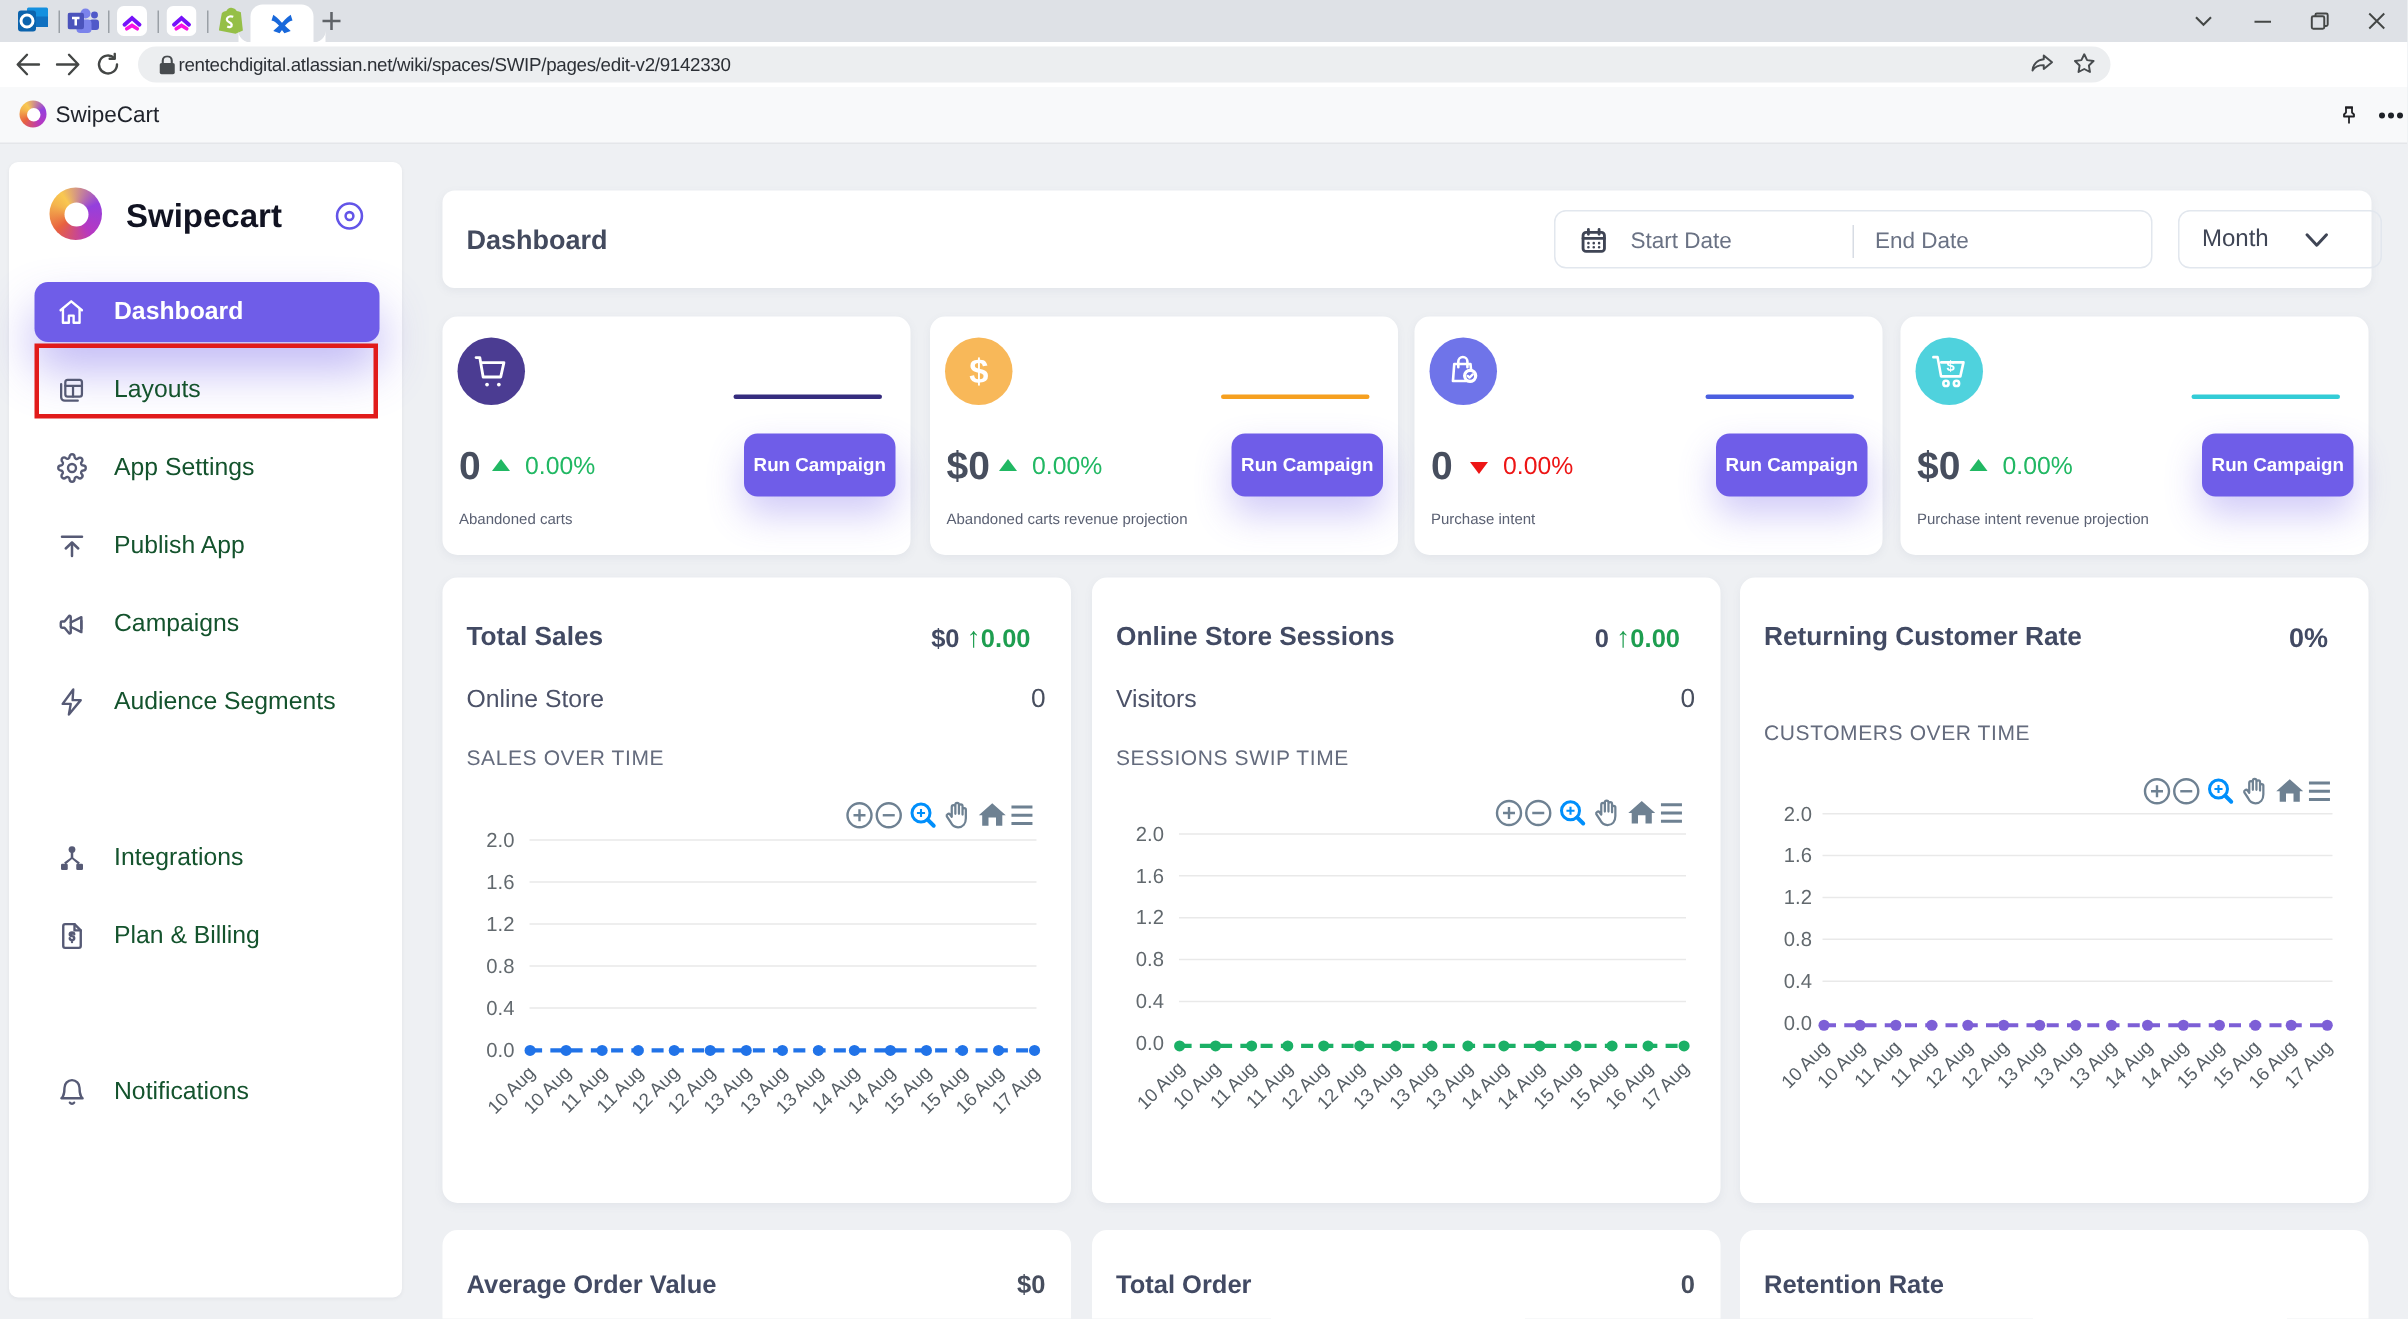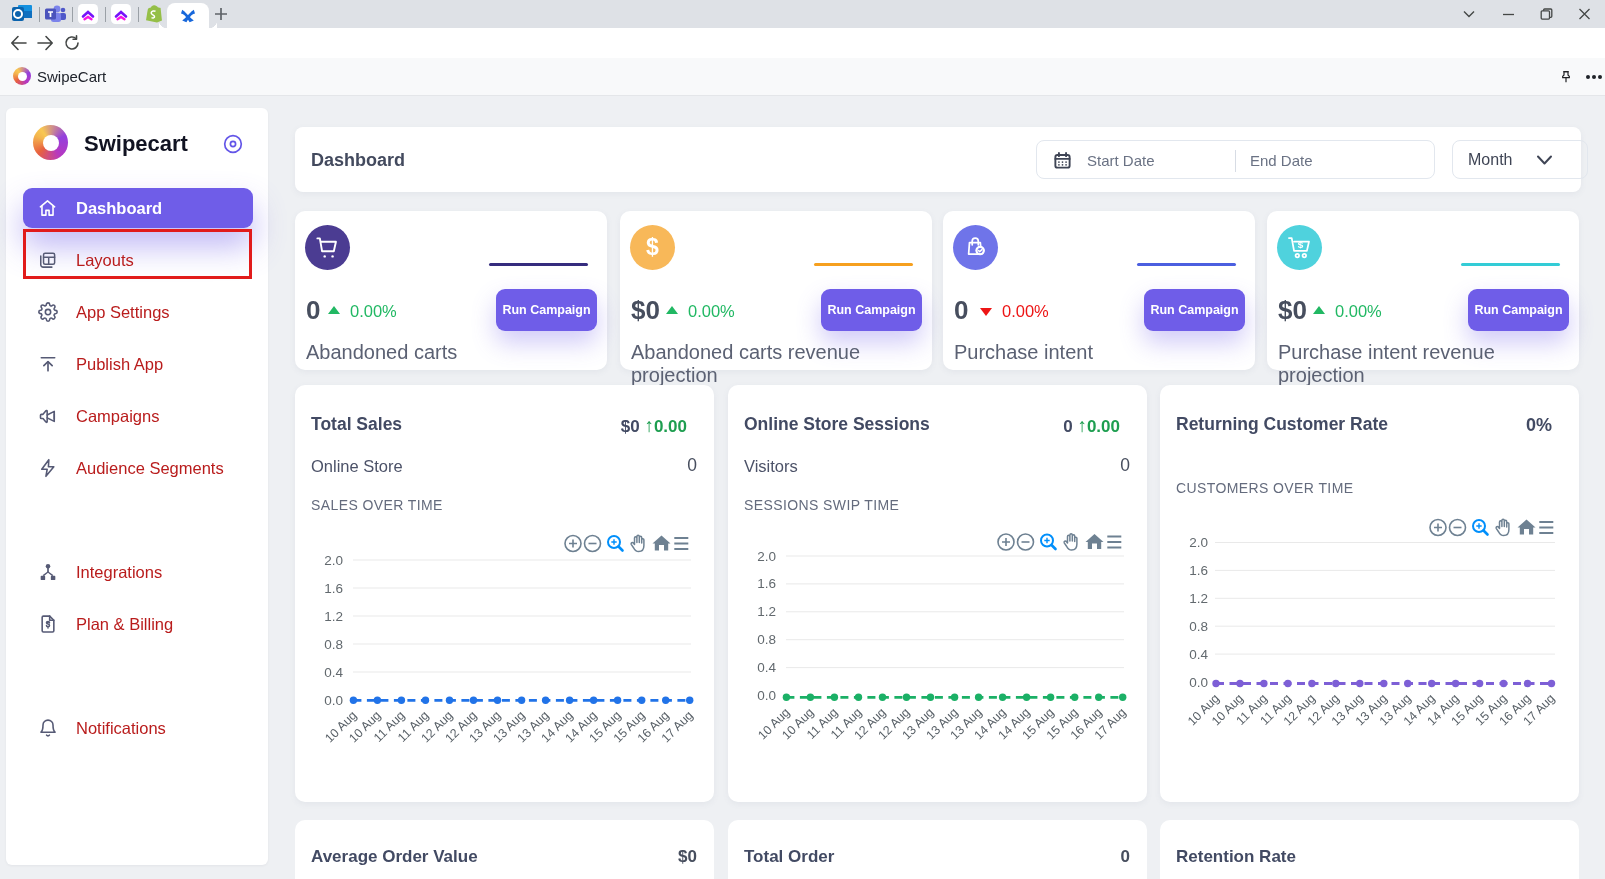--- a/index.html
+++ b/index.html
@@ -21,21 +21,21 @@
   #urltext { position:absolute; left:27px; top:5px; font-size:12.5px; color:#2c3036; letter-spacing:-0.2px; }
 
   #appbar { position:absolute; left:0; top:58px; width:1605px; height:38px; background:#f8f9fa; border-bottom:1px solid #e4e6e9; }
   #appbar .title { position:absolute; left:37px; top:10px; font-size:15px; color:#20242c; }
 
   
   #sidebar { position:absolute; left:6px; top:108px; width:262px; height:757px; background:#fff; border-radius:6px; box-shadow:0 1px 3px rgba(20,20,43,.05); }
   #sblogo { position:absolute; left:27px; top:17px; }
   #sbname { position:absolute; left:78px; top:23px; font-size:22px; font-weight:bold; color:#111322; }
   .mitem { position:absolute; left:17px; width:230px; height:40px; }
-  .mitem .txt { position:absolute; left:53px; top:50%; transform:translateY(-50%); font-size:16.5px; color:#b91c1c; }
+  .mitem .txt { position:absolute; left:53px; top:50%; transform:translateY(-50%); font-size:16.5px; color:#14532d; }
   .mitem svg { position:absolute; left:15px; top:50%; transform:translateY(-50%); }
   #mi-dash { background:#6f5de8; border-radius:9px; box-shadow:0 18px 32px rgba(111,93,232,.45); }
   #mi-dash .txt { color:#fff; font-weight:bold; }
   #redbox { position:absolute; left:17px; top:121px; width:229px; height:50px; border:3px solid #e11b1b; }
 
   
   .card { position:absolute; background:#fff; border-radius:10px; box-shadow:0 2px 6px rgba(100,110,140,.08); }
   #hdr { left:295px; top:127px; width:1286px; height:65px; border-radius:8px; }
   #hdr .t { position:absolute; left:16px; top:23px; font-size:18px; font-weight:bold; color:#434a5e; }
   #daterange { position:absolute; left:741px; top:13px; width:399px; height:39px; border:1px solid #e2e7ee; border-radius:8px; }
@@ -47,21 +47,21 @@
   .stat { top:211px; width:312px; height:159px; }
   .stat .ic { position:absolute; left:10px; top:14px; width:45px; height:45px; border-radius:50%; }
   .stat .spark { position:absolute; top:52px; height:3px; width:99px; left:194px; border-radius:2px; }
   .stat .val { position:absolute; left:11px; top:84px; font-size:26px; font-weight:bold; color:#474e5e; }
   .stat .tri { position:absolute; top:95px; width:0; height:0; border-left:6px solid transparent; border-right:6px solid transparent; }
   .tri.up { border-bottom:8px solid #21b863; }
   .tri.dn { border-top:8px solid #ed1515; }
   .stat .pct { position:absolute; top:91px; font-size:16.5px; color:#21b863; }
   .stat .pct.red { color:#ed1515; }
   .stat .btn { position:absolute; left:201px; top:78px; width:101px; height:42px; background:#6f5de8; border-radius:9px; color:#fff; font-size:12.5px; font-weight:bold; text-align:center; line-height:42px; box-shadow:0 12px 24px rgba(111,93,232,.32); }
-  .stat .lbl { position:absolute; left:11px; top:130px; font-size:20px; color:#5b6173; }
+  .stat .lbl { position:absolute; left:11px; top:130px; font-size:10px; color:#5b6173; }
 
   .chartcard { top:385px; width:419px; height:417px; }
   .chartcard .t1 { position:absolute; left:16px; top:29px; font-size:17.5px; font-weight:bold; color:#424a63; }
   .chartcard .v1 { position:absolute; right:27px; top:30px; font-size:17px; font-weight:bold; color:#424a63; }
   .chartcard .v1 .g { color:#1e9e50; } .chartcard .v1 .ar { font-weight:normal; font-size:19px; }
   .chartcard .t2 { position:absolute; left:16px; top:72px; font-size:16.5px; color:#4c5268; }
   .chartcard .v2 { position:absolute; right:17px; top:70px; font-size:17.5px; color:#474e5e; }
   .chartcard .cap { position:absolute; left:16px; top:112px; font-size:14px; color:#646b7d; letter-spacing:.4px; }
   .bott { top:820px; width:419px; height:80px; border-radius:10px 10px 0 0; box-shadow:none; }
   .plot { position:absolute; left:0; top:0; }
@@ -138,20 +138,33 @@
   <svg class="abs" style="left:10px;top:7px;" width="17" height="16" viewBox="0 0 17 16" fill="none" stroke="#444746" stroke-width="1.6" stroke-linecap="round" stroke-linejoin="round">
       <path d="M8 1.5 1.8 8 8 14.5M2.2 8H16"></path>
     </svg>
   <svg class="abs" style="left:37px;top:7px;" width="17" height="16" viewBox="0 0 17 16" fill="none" stroke="#444746" stroke-width="1.6" stroke-linecap="round" stroke-linejoin="round">
       <path d="M9 1.5 15.2 8 9 14.5M14.8 8H1"></path>
     </svg>
   <svg class="abs" style="left:64px;top:7px;" width="16" height="16" viewBox="0 0 16 16" fill="none" stroke="#444746" stroke-width="1.6" stroke-linecap="round">
       <path d="M14 8a6 6 0 1 1-1.8-4.3"></path>
       <path d="M12.5 0.8v3.4h-3.4" stroke-linejoin="round"></path>
     </svg>
+  <div id="urlpill">
+    <svg class="abs" style="left:14px;top:6px;" width="11" height="13" viewBox="0 0 11 13" fill="#474b4e">
+        <rect x="0.5" y="5" width="10" height="7.5" rx="1.2"></rect>
+        <path d="M2.5 5V3.5a3 3 0 0 1 6 0V5" fill="none" stroke="#474b4e" stroke-width="1.4"></path>
+      </svg>
+    <div id="urltext">rentechdigital.atlassian.net/wiki/spaces/SWIP/pages/edit-v2/9142330</div>
+    <svg class="abs" style="left:1262px;top:5px;" width="15" height="14" viewBox="0 0 15 14" fill="none" stroke="#474b4e" stroke-width="1.3" stroke-linejoin="round">
+        <path d="M8.5 3.5V1l5.5 4.5-5.5 4.5V7.4C4.8 7.4 2.4 8.6 1 11 1.3 7 4 4 8.5 3.5z"></path>
+      </svg>
+    <svg class="abs" style="left:1290px;top:4px;" width="15" height="15" viewBox="0 0 15 15" fill="none" stroke="#474b4e" stroke-width="1.3" stroke-linejoin="round">
+        <path d="M7.5 1.2l1.9 3.9 4.3.6-3.1 3 .7 4.3-3.8-2-3.8 2 .7-4.3-3.1-3 4.3-.6z"></path>
+      </svg>
+  </div>
 </div>
 <div id="appbar">
   <div class="abs" style="left:13px;top:9px;width:18px;height:18px;border-radius:50%;background:conic-gradient(from -35deg, #f9c851, #9440dd 100deg, #b738c0 180deg, #e8623f 265deg, #f4b64e 330deg, #f9c851);"></div>
   <div class="abs" style="left:17.5px;top:13.5px;width:9px;height:9px;border-radius:50%;background:#fff;"></div>
   <div class="title">SwipeCart</div>
   <svg class="abs" style="left:1558px;top:11px;" width="16" height="16" viewBox="0 0 24 24" fill="none" stroke="#202124" stroke-width="1.8" stroke-linejoin="round">
       <path d="M9 4h6v5l2 2v2H7v-2l2-2zM12 13v7"></path>
       <path d="M8 4h8"></path>
     </svg>
   <div class="abs" style="left:1586px;top:17px;width:4px;height:4px;border-radius:50%;background:#1f2328;"></div>

